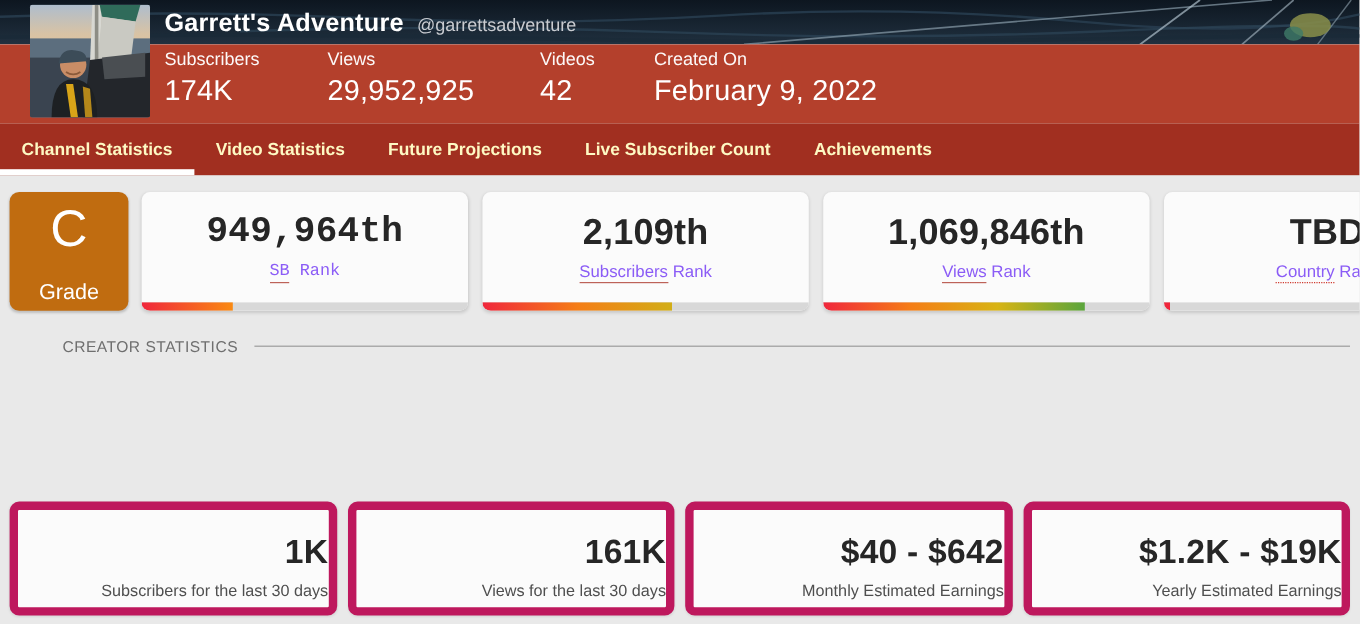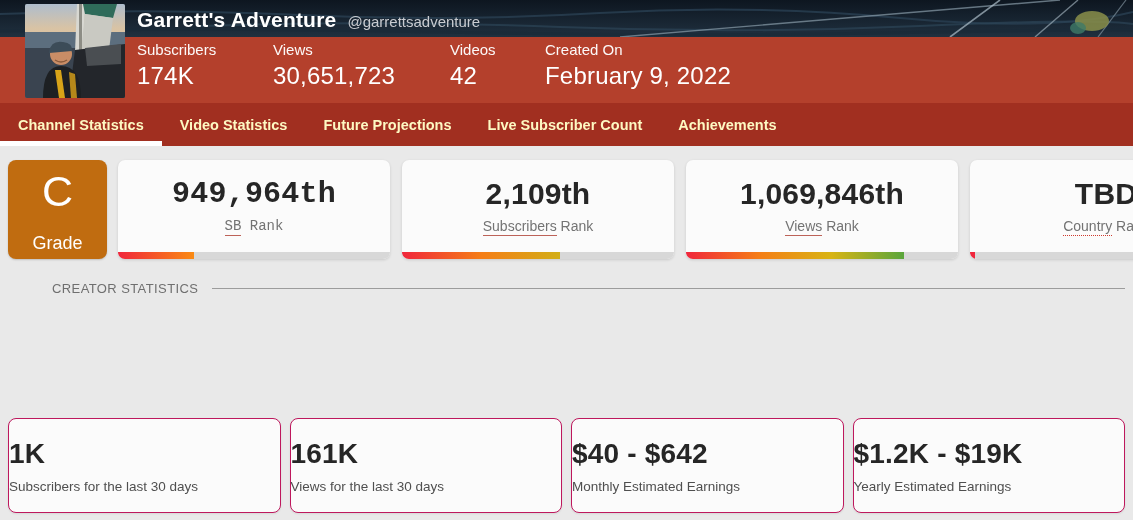--- a/index.html
+++ b/index.html
@@ -40,39 +40,39 @@
   
   .grade-card{position:absolute;left:8px;top:160px;width:99px;height:99px;background:#c06c10;
               border-radius:8px;color:#fff;text-align:center;box-shadow:0 1px 2px rgba(0,0,0,.18);}
   .grade-letter{font-size:43px;font-weight:400;margin-top:7px;line-height:48px;}
   .grade-label{font-size:18px;margin-top:18px;}
 
   .rank-card{position:absolute;top:160px;width:272px;height:99px;background:#fbfbfb;
              border-radius:7px;box-shadow:0 1px 3px rgba(0,0,0,.14);overflow:hidden;text-align:center;}
   .rank-0{left:118px;font-family:Liberation Mono, monospace;} .rank-1{left:402px;} .rank-2{left:686px;} .rank-3{left:970px;}
   .rank-num{font-size:30px;font-weight:700;color:#262626;margin-top:17px;letter-spacing:.2px;}
-  .rank-sub{font-size:14px;color:#737373;margin-top:7px;}
+  .rank-sub{font-size:14px;color:#8b5cf6;margin-top:7px;}
   .rank-link{border-bottom:1px solid #bd6258;padding-bottom:1px;cursor:pointer;}
   .rank-link.dotted{border-bottom:1px dotted #cf3a2e;}
   .bar{position:absolute;left:0;right:0;bottom:0;height:7px;background:#d8d8d8;}
   .fill{height:100%;}
   .g0{background:linear-gradient(90deg,#f0263c,#fa8a12);}
   .g1{background:linear-gradient(90deg,#f0263c,#f57d16,#d2ae17);}
   .g2{background:linear-gradient(90deg,#f0263c,#f57d16,#d8b414,#5aa53c);}
   .g3{background:#f0263c;}
 
   
   .section-head{position:absolute;left:8px;top:281px;width:1117px;display:flex;align-items:center;}
   .section-title{font-size:13px;color:#6f6f6f;letter-spacing:.4px;white-space:nowrap;margin-left:44px;}
   .section-rule{flex:1;height:1px;background:#9c9c9c;margin-left:14px;}
 
   
   .summary-row{position:absolute;left:8px;top:418px;width:1117px;height:95px;display:flex;gap:9px;}
-  .summary-card{flex:1;background:#fbfbfb;border:1px solid #be185d;border-radius:8px;
-                box-shadow:0 1px 2px rgba(0,0,0,.08);text-align:left;box-sizing:border-box;}
+  .summary-card{flex:1;background:#fbfbfb;border:7px solid #be185d;border-radius:8px;
+                box-shadow:0 1px 2px rgba(0,0,0,.08);text-align:right;box-sizing:border-box;}
   .summary-value{font-size:28px;font-weight:700;color:#262626;margin-top:19px;letter-spacing:.2px;}
   .summary-label{font-size:13.5px;color:#4f4f4f;margin-top:9px;}
 </style>
 </head>
 <body>
 
 <div id="app">
 
   <div class="banner">
     <svg width="1133" height="37" viewBox="0 0 1133 37" preserveAspectRatio="none">
@@ -95,21 +95,21 @@
     </svg>
   </div>
 
   <div class="redband">
     <div class="stat stat-0">
       <div class="lbl">Subscribers</div>
       <div class="val">174K</div>
     </div>
     <div class="stat stat-1">
       <div class="lbl">Views</div>
-      <div class="val">30,651,723</div>
+      <div class="val">29,952,925</div>
     </div>
     <div class="stat stat-2">
       <div class="lbl">Videos</div>
       <div class="val">42</div>
     </div>
     <div class="stat stat-3">
       <div class="lbl">Created On</div>
       <div class="val">February 9, 2022</div>
     </div>
   </div>

